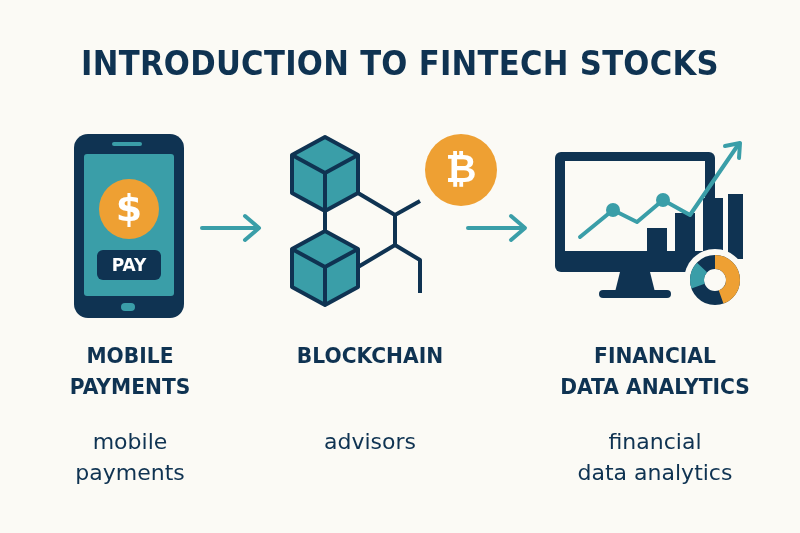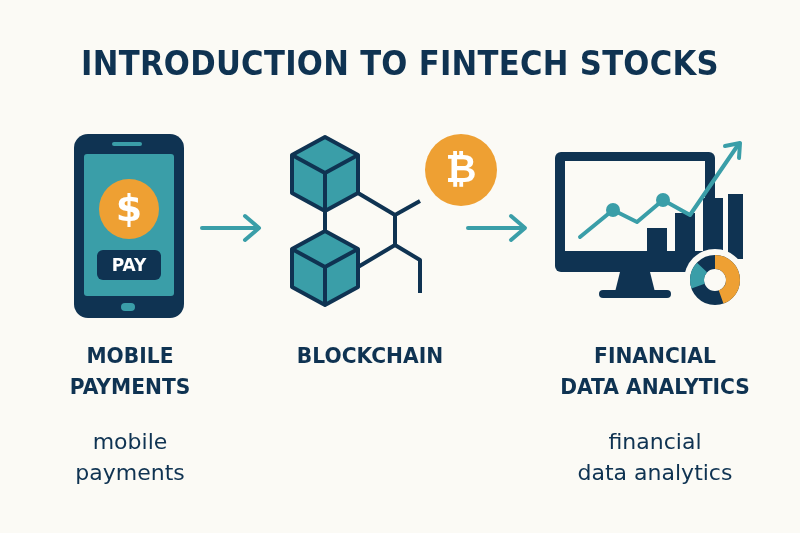--- a/index.html
+++ b/index.html
@@ -97,17 +97,18 @@
 <div class="heading" style="left:530px;top:340px;width:250px;">
   <div>FINANCIAL</div>
   <div>DATA ANALYTICS</div>
 </div>
 
 <div class="sub" style="left:45px;top:426px;width:170px;">
   <div>mobile</div>
   <div>payments</div>
 </div>
 <div class="sub" style="left:285px;top:426px;width:170px;">
+  <div>advisors</div>
 </div>
 <div class="sub" style="left:540px;top:426px;width:230px;">
   <div>financial</div>
   <div>data analytics</div>
 </div>
 
 </body></html>

